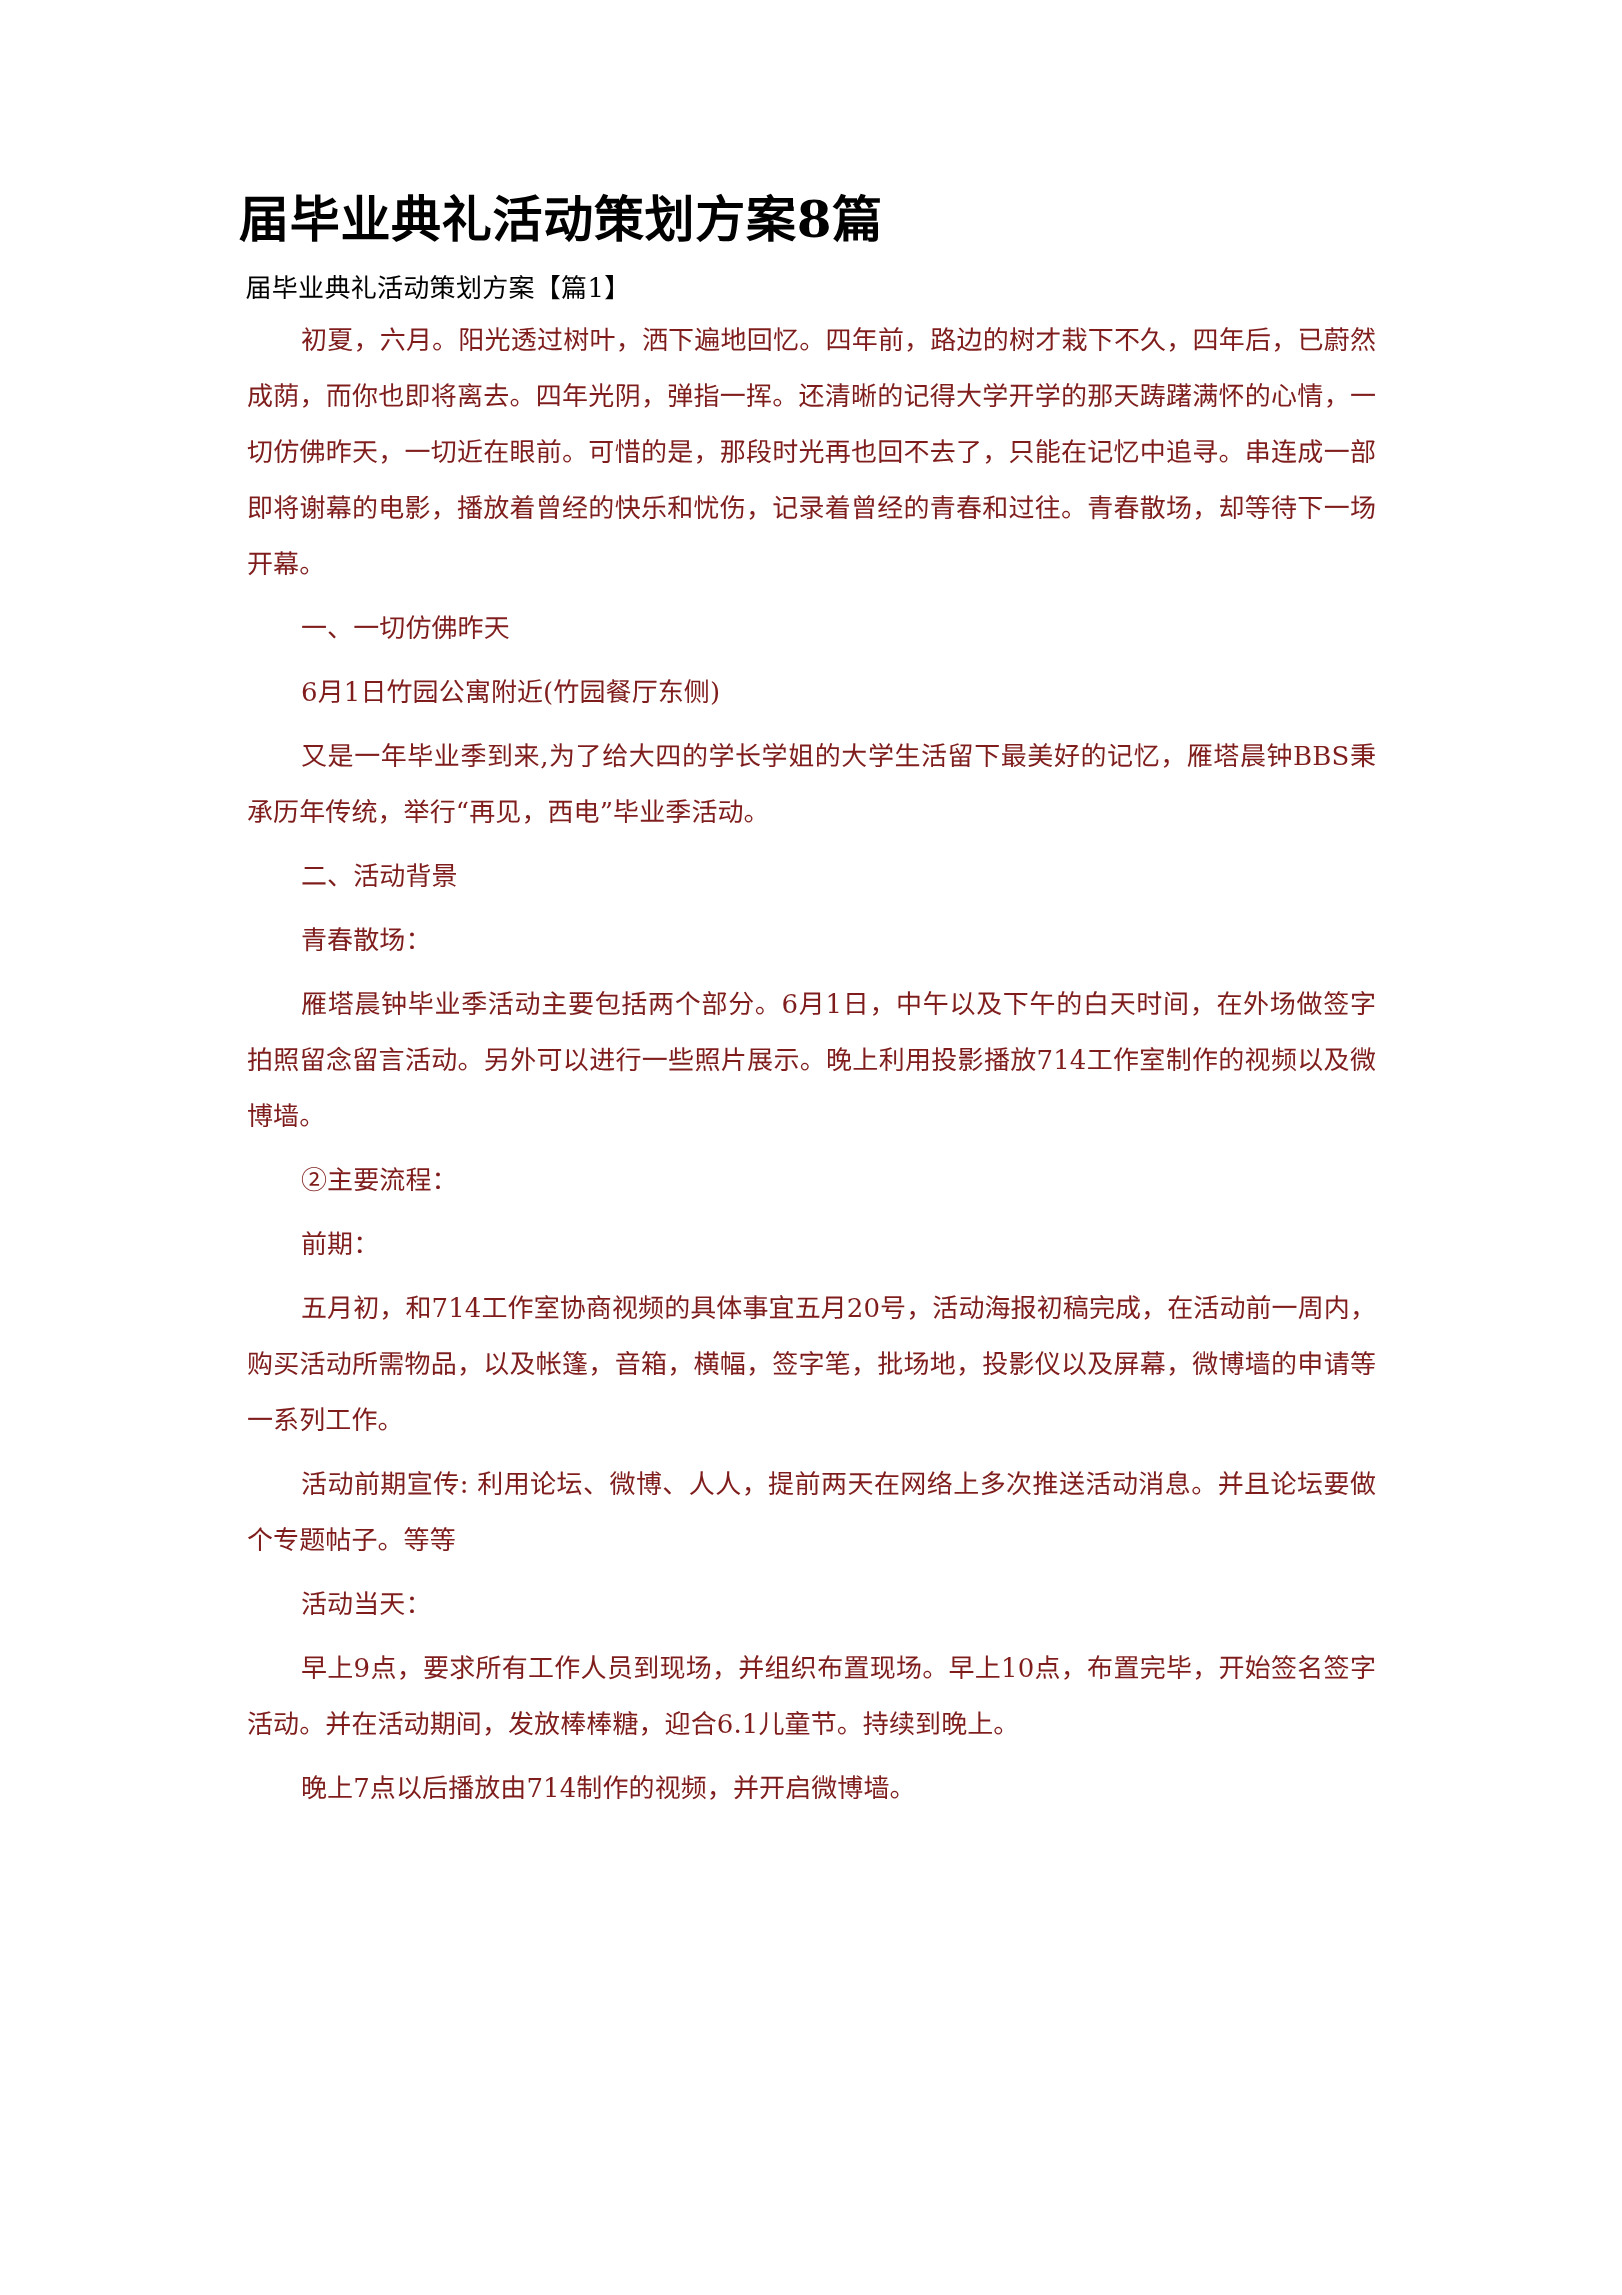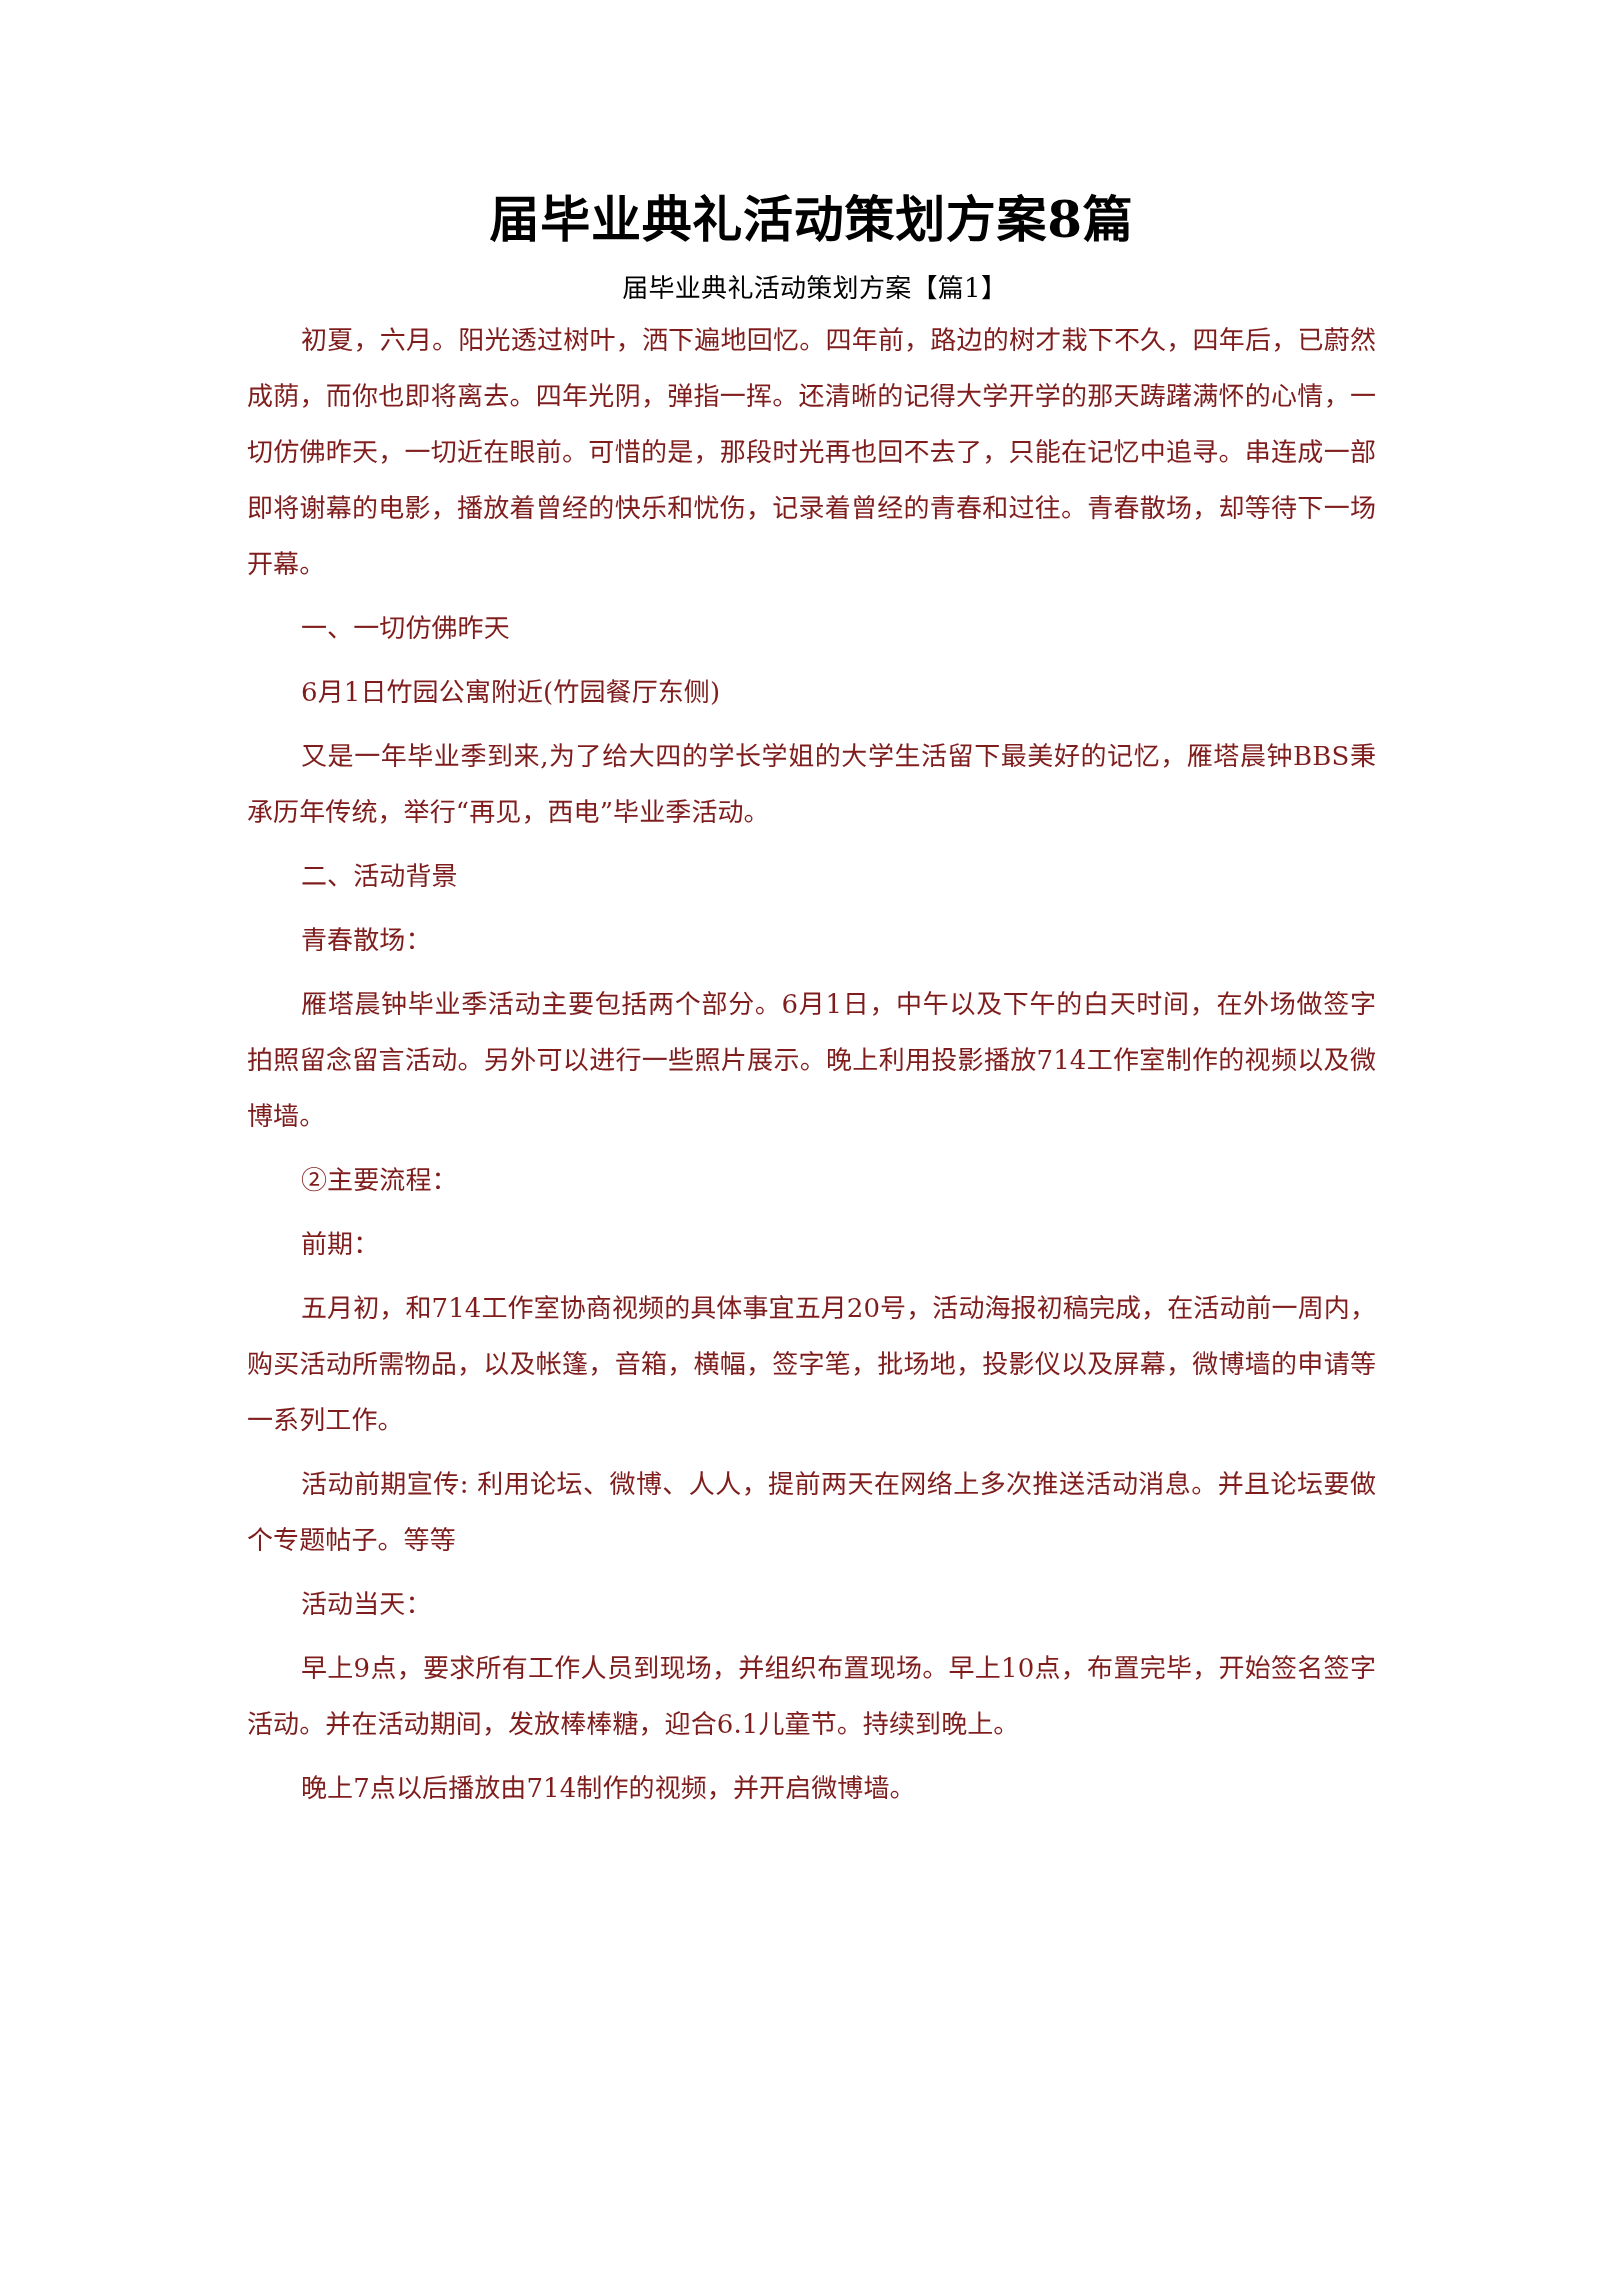--- a/index.html
+++ b/index.html
@@ -23,36 +23,36 @@
     left: 239px;
     top: 0;
     width: 1145px;   
   }
 
   .doc-title {
     font-family: "DejaVu Serif", "Liberation Serif", serif;
     font-weight: 700;
     font-size: 50px;
     line-height: 1.05;
-    text-align: center;
+    text-align: left;
     color: #000000;
     margin: 0;
     padding-top: 194px;
     letter-spacing: 0.7px;
   }
 
   .subtitle {
     font-family: "DejaVu Serif", "Liberation Serif", serif;
     font-size: 26px;
     line-height: 1.18;
     color: #000000;
     margin: 0;
     padding-top: 26px;
     padding-left: 6.5px;
-    text-align: center;
+    text-align: left;
     letter-spacing: 0.3px;
   }
 
   p.para {
     font-family: "DejaVu Serif", "Liberation Serif", serif;
     font-size: 26px;
     line-height: 56px;
     color: #7f1d1d;
     margin: 8px;
     text-align: justify;

